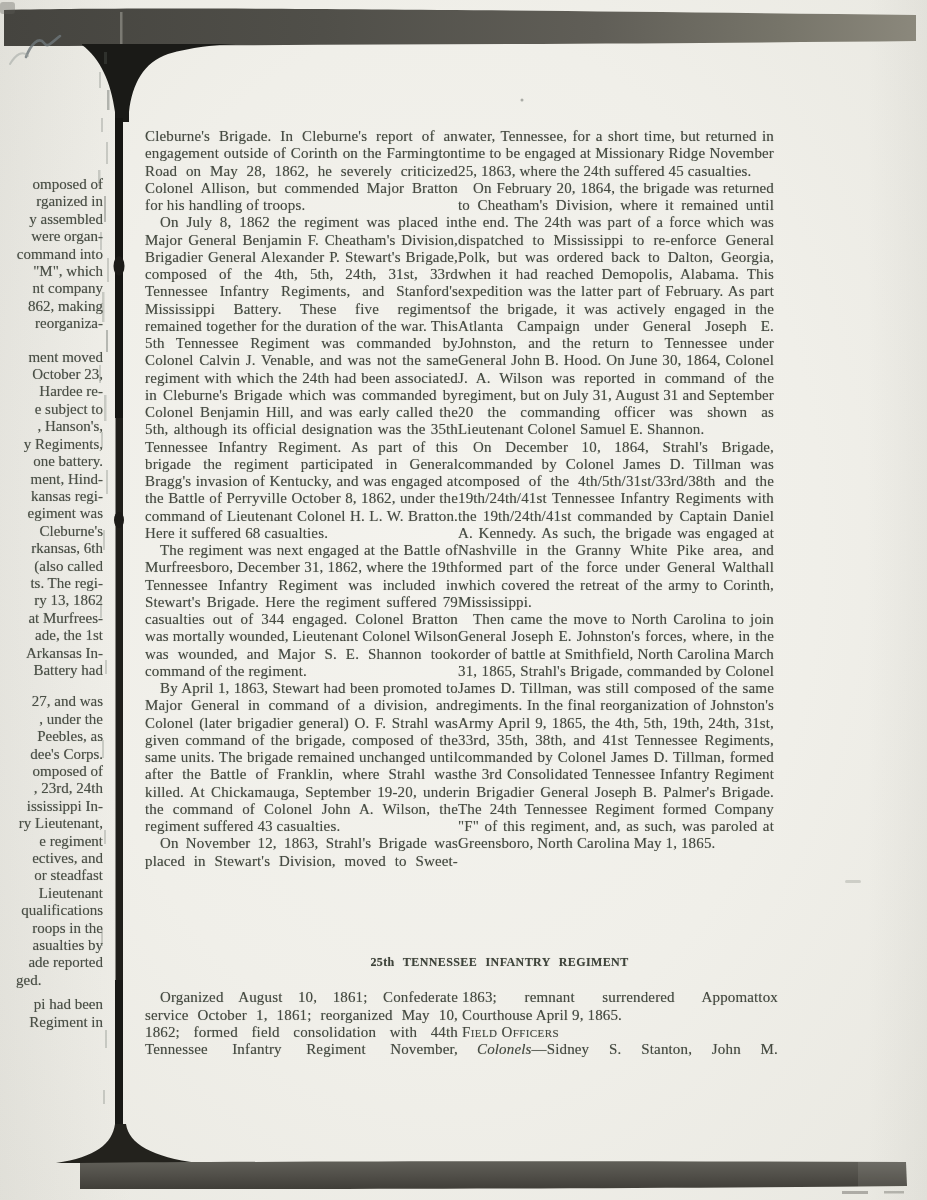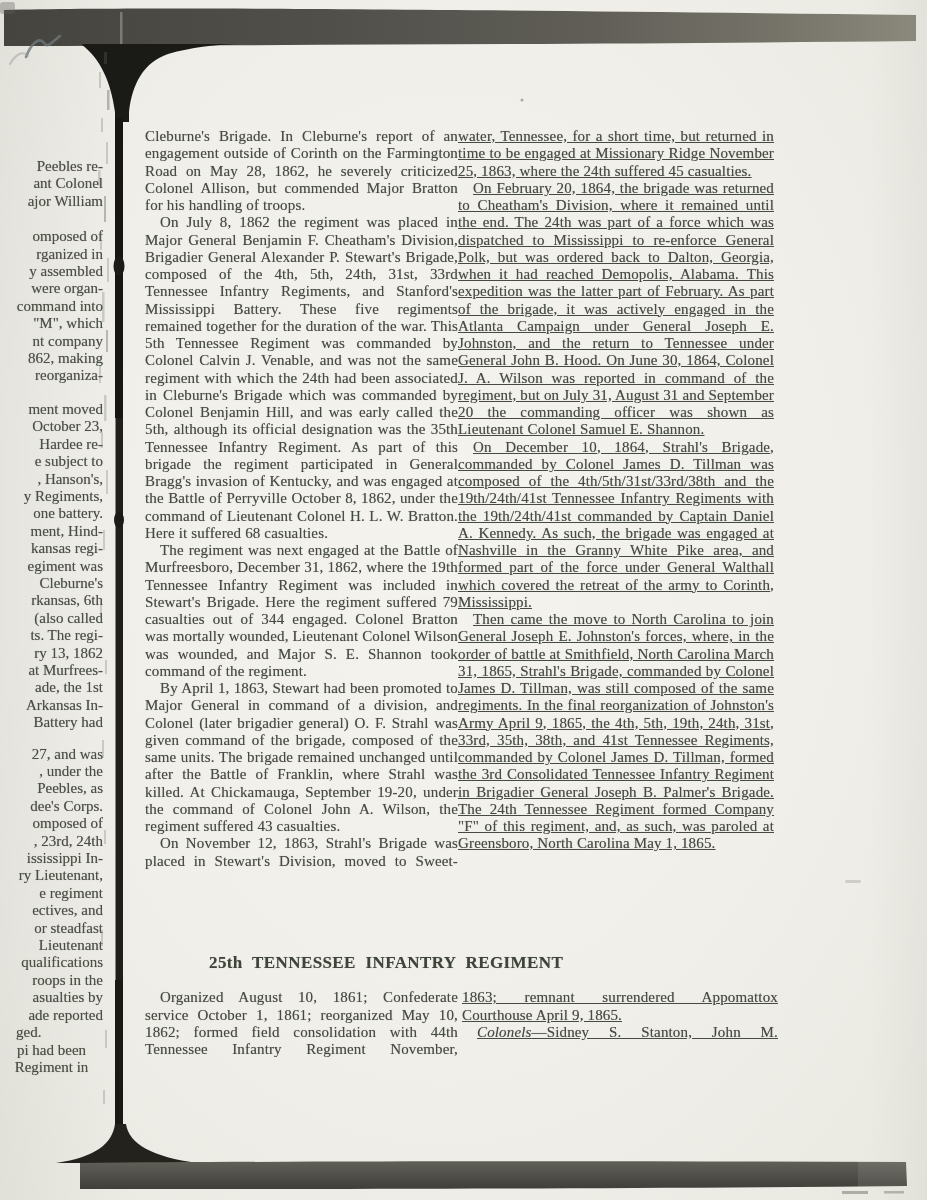--- a/index.html
+++ b/index.html
@@ -23,27 +23,27 @@
   .margin-line { white-space:nowrap; }
 
   
   .content {
     position:absolute; left:145px; top:128px; width:645px; z-index:2;
     font-size:15px; line-height:17.25px; letter-spacing:0.15px;
   }
   .cols { display:flex; min-height:800px; align-items:flex-start; }
   .cols-bottom { display:flex; gap:4px; margin-top:18px; }
   .colA { width:313px; }
-  .colB { width:316px;text-decoration:underline; }
+  .colB { width:316px; }
   p.body-par { margin:0; text-align:justify; }
   p.indent { text-indent:15px; }
   p.spread { text-align-last:justify; }
   .section-heading {
-    margin-top:26px; padding-left:64px; text-align:left;
-    font-weight:bold; font-size:17px; letter-spacing:0.4px; word-spacing:5px;
+    margin-top:26px; padding-left:64px; text-align:center;
+    font-weight:bold; font-size:12px; letter-spacing:0.4px; word-spacing:5px;
     color:#3f443b;
   }
   .field-officers { font-variant:small-caps; letter-spacing:0.4px; }
   .colonels-name { font-style:italic; }
   .page-number { text-align:right; padding-right:22px; margin-top:1px; }
 </style>
 </head>
 <body>
 
 <div class="page">
@@ -108,25 +108,20 @@
       <rect x="101" y="930" width="2" height="16"></rect>
       <rect x="105" y="1030" width="2" height="18"></rect>
       <rect x="103" y="1090" width="2" height="14"></rect>
     </g>
 
     <circle cx="522" cy="100" r="1.5" fill="rgba(100,104,98,0.5)"></circle>
     <rect x="845" y="880" width="16" height="3" rx="1.5" fill="rgba(90,94,88,0.22)"></rect>
   </svg>
 
   <div class="margin-col">
-      <div style="margin-top: 0px;">
-        <div class="margin-line">Peebles re-</div>
-        <div class="margin-line">ant Colonel</div>
-        <div class="margin-line">ajor William</div>
-      </div>
       <div style="margin-top: 18px;">
         <div class="margin-line">omposed of</div>
         <div class="margin-line">rganized in</div>
         <div class="margin-line">y assembled</div>
         <div class="margin-line">were organ-</div>
         <div class="margin-line">command into</div>
         <div class="margin-line">"M", which</div>
         <div class="margin-line">nt company</div>
         <div class="margin-line">862, making</div>
         <div class="margin-line">reorganiza-</div>
@@ -164,21 +159,21 @@
         <div class="margin-line">e regiment</div>
         <div class="margin-line">ectives, and</div>
         <div class="margin-line">or steadfast</div>
         <div class="margin-line">Lieutenant</div>
         <div class="margin-line">qualifications</div>
         <div class="margin-line">roops in the</div>
         <div class="margin-line">asualties by</div>
         <div class="margin-line">ade reported</div>
         <div class="margin-line" style="padding-right: 82px;">ged.</div>
       </div>
-      <div style=" text-align: center;">
+      <div style="margin-top: 7px;">
         <div class="margin-line">pi had been</div>
         <div class="margin-line">Regiment in</div>
       </div>
     </div>
 
   <div class="content">
 
     <div class="cols">
       <div class="colA">
         <p class="body-par">Cleburne's Brigade. In Cleburne's report of an engagement outside of Corinth on the Farmington Road on May 28, 1862, he severely criticized Colonel Allison, but commended Major Bratton for his handling of troops.</p>
@@ -196,18 +191,19 @@
     </div>
 
     <div class="section-heading">25th TENNESSEE INFANTRY REGIMENT</div>
 
     <div class="cols-bottom">
       <div class="colA">
         <p class="body-par indent spread">Organized August 10, 1861; Confederate service October 1, 1861; reorganized May 10, 1862; formed field consolidation with 44th Tennessee Infantry Regiment November,</p>
       </div>
       <div class="colB">
         <p class="body-par">1863; remnant surrendered Appomattox Courthouse April 9, 1865.</p>
+        <div class="field-officers">Field Officers</div>
         <p class="body-par indent spread"><span class="colonels-name">Colonels</span><span>—Sidney S. Stanton, John M.</span></p>
       </div>
     </div>
 
   </div>
 </div>
 
 </body></html>

